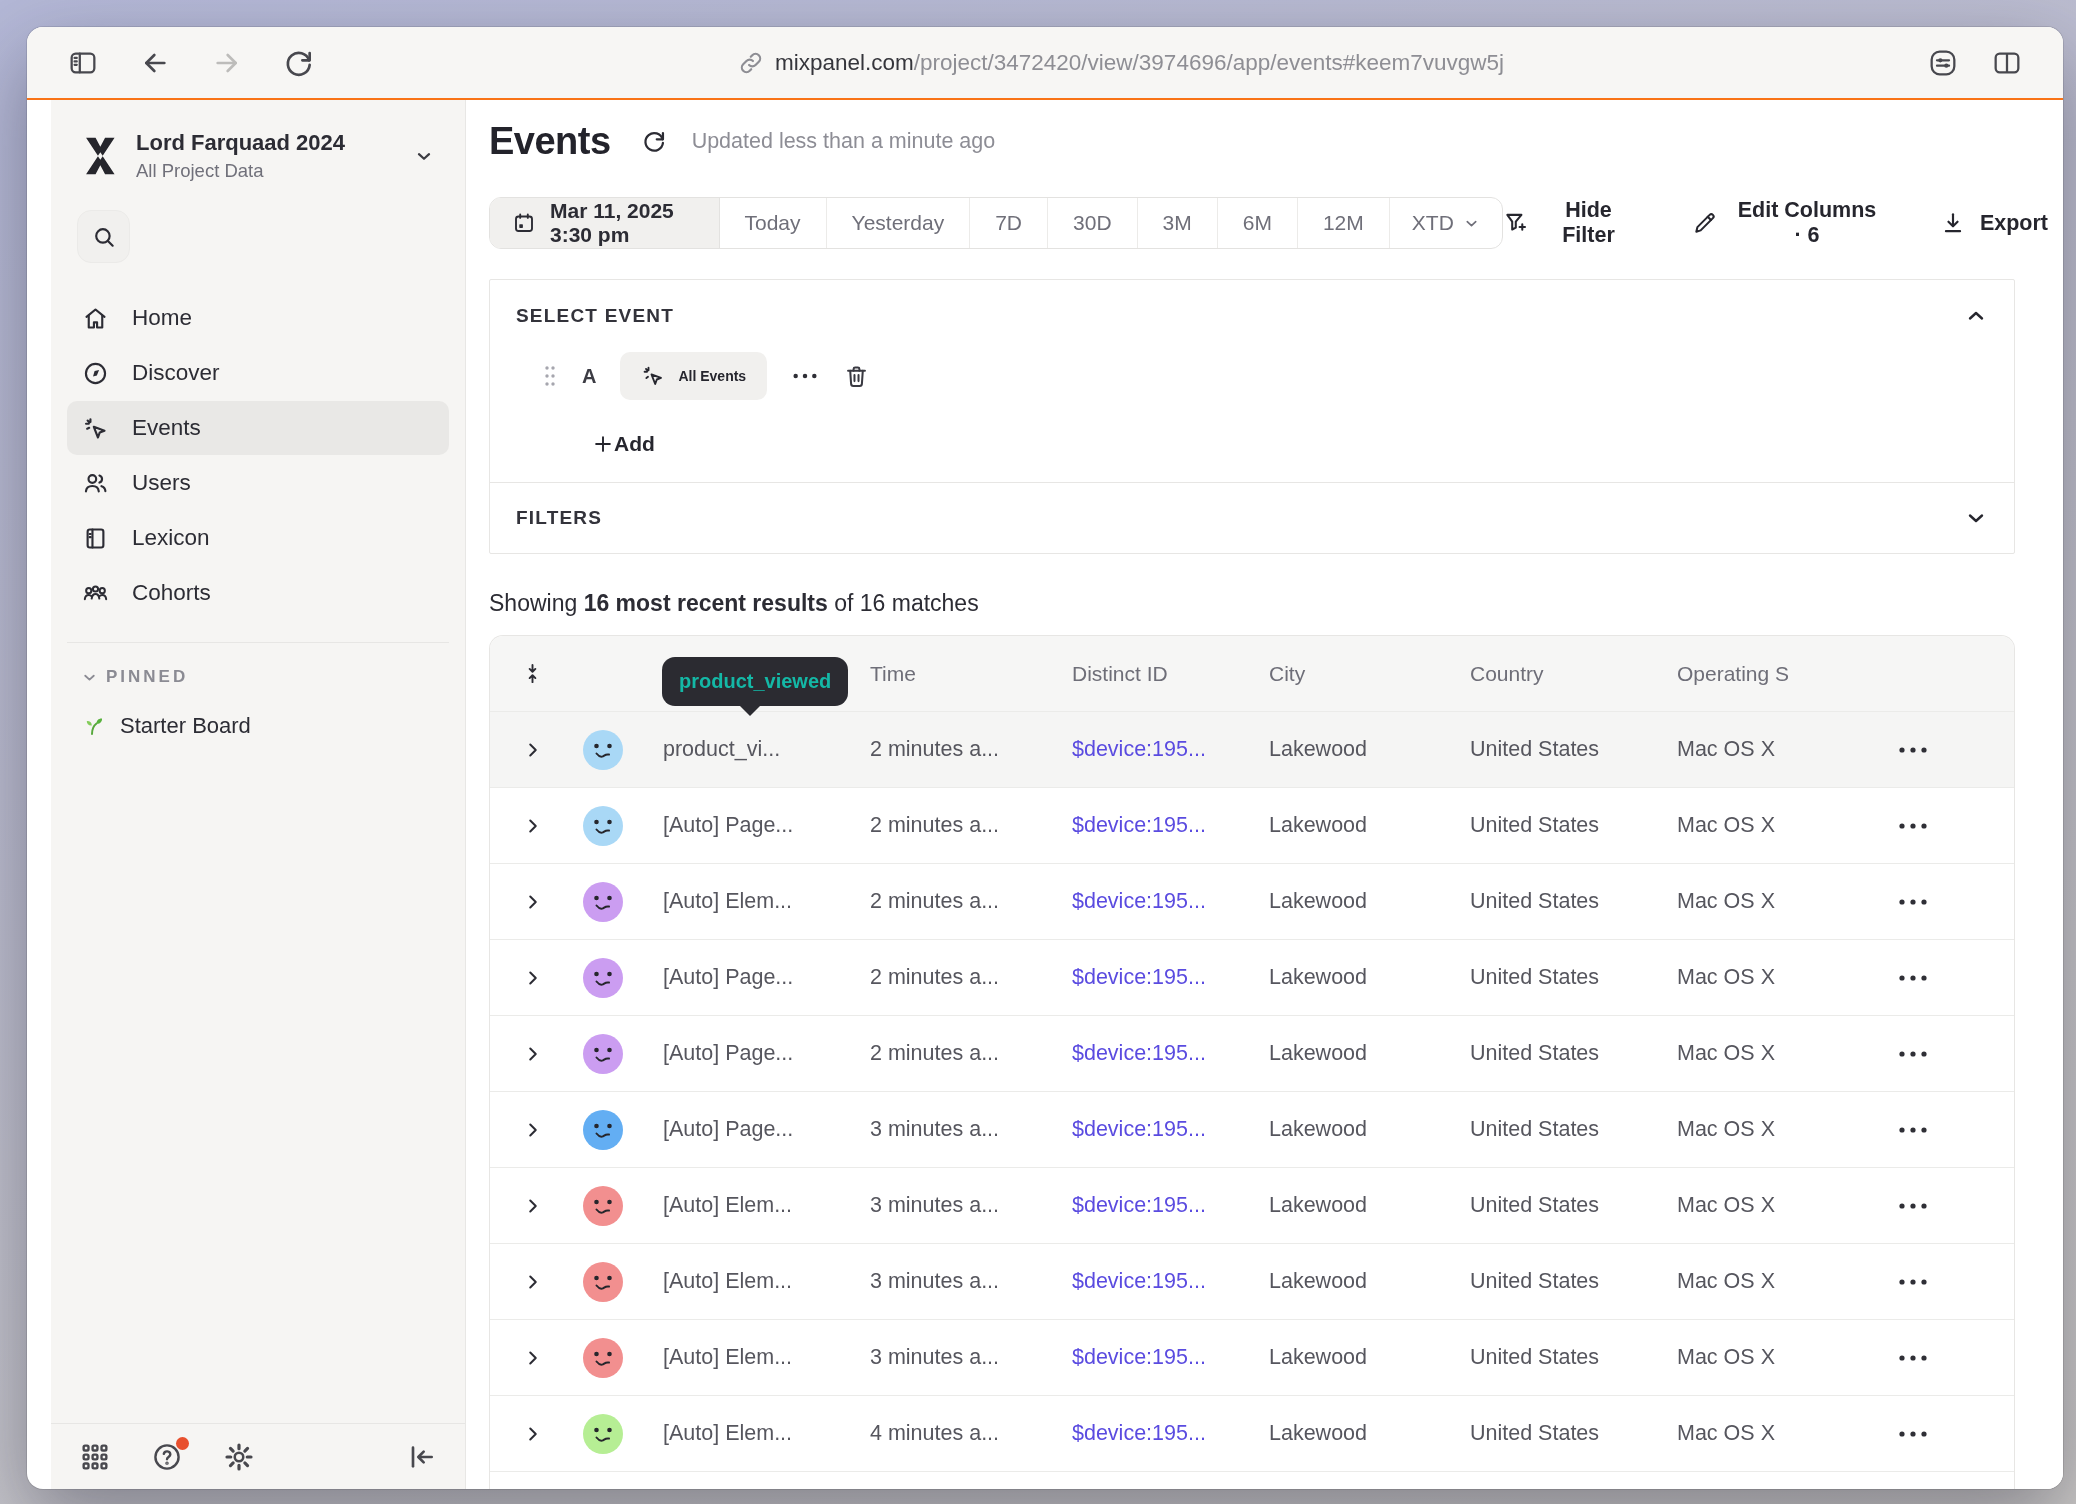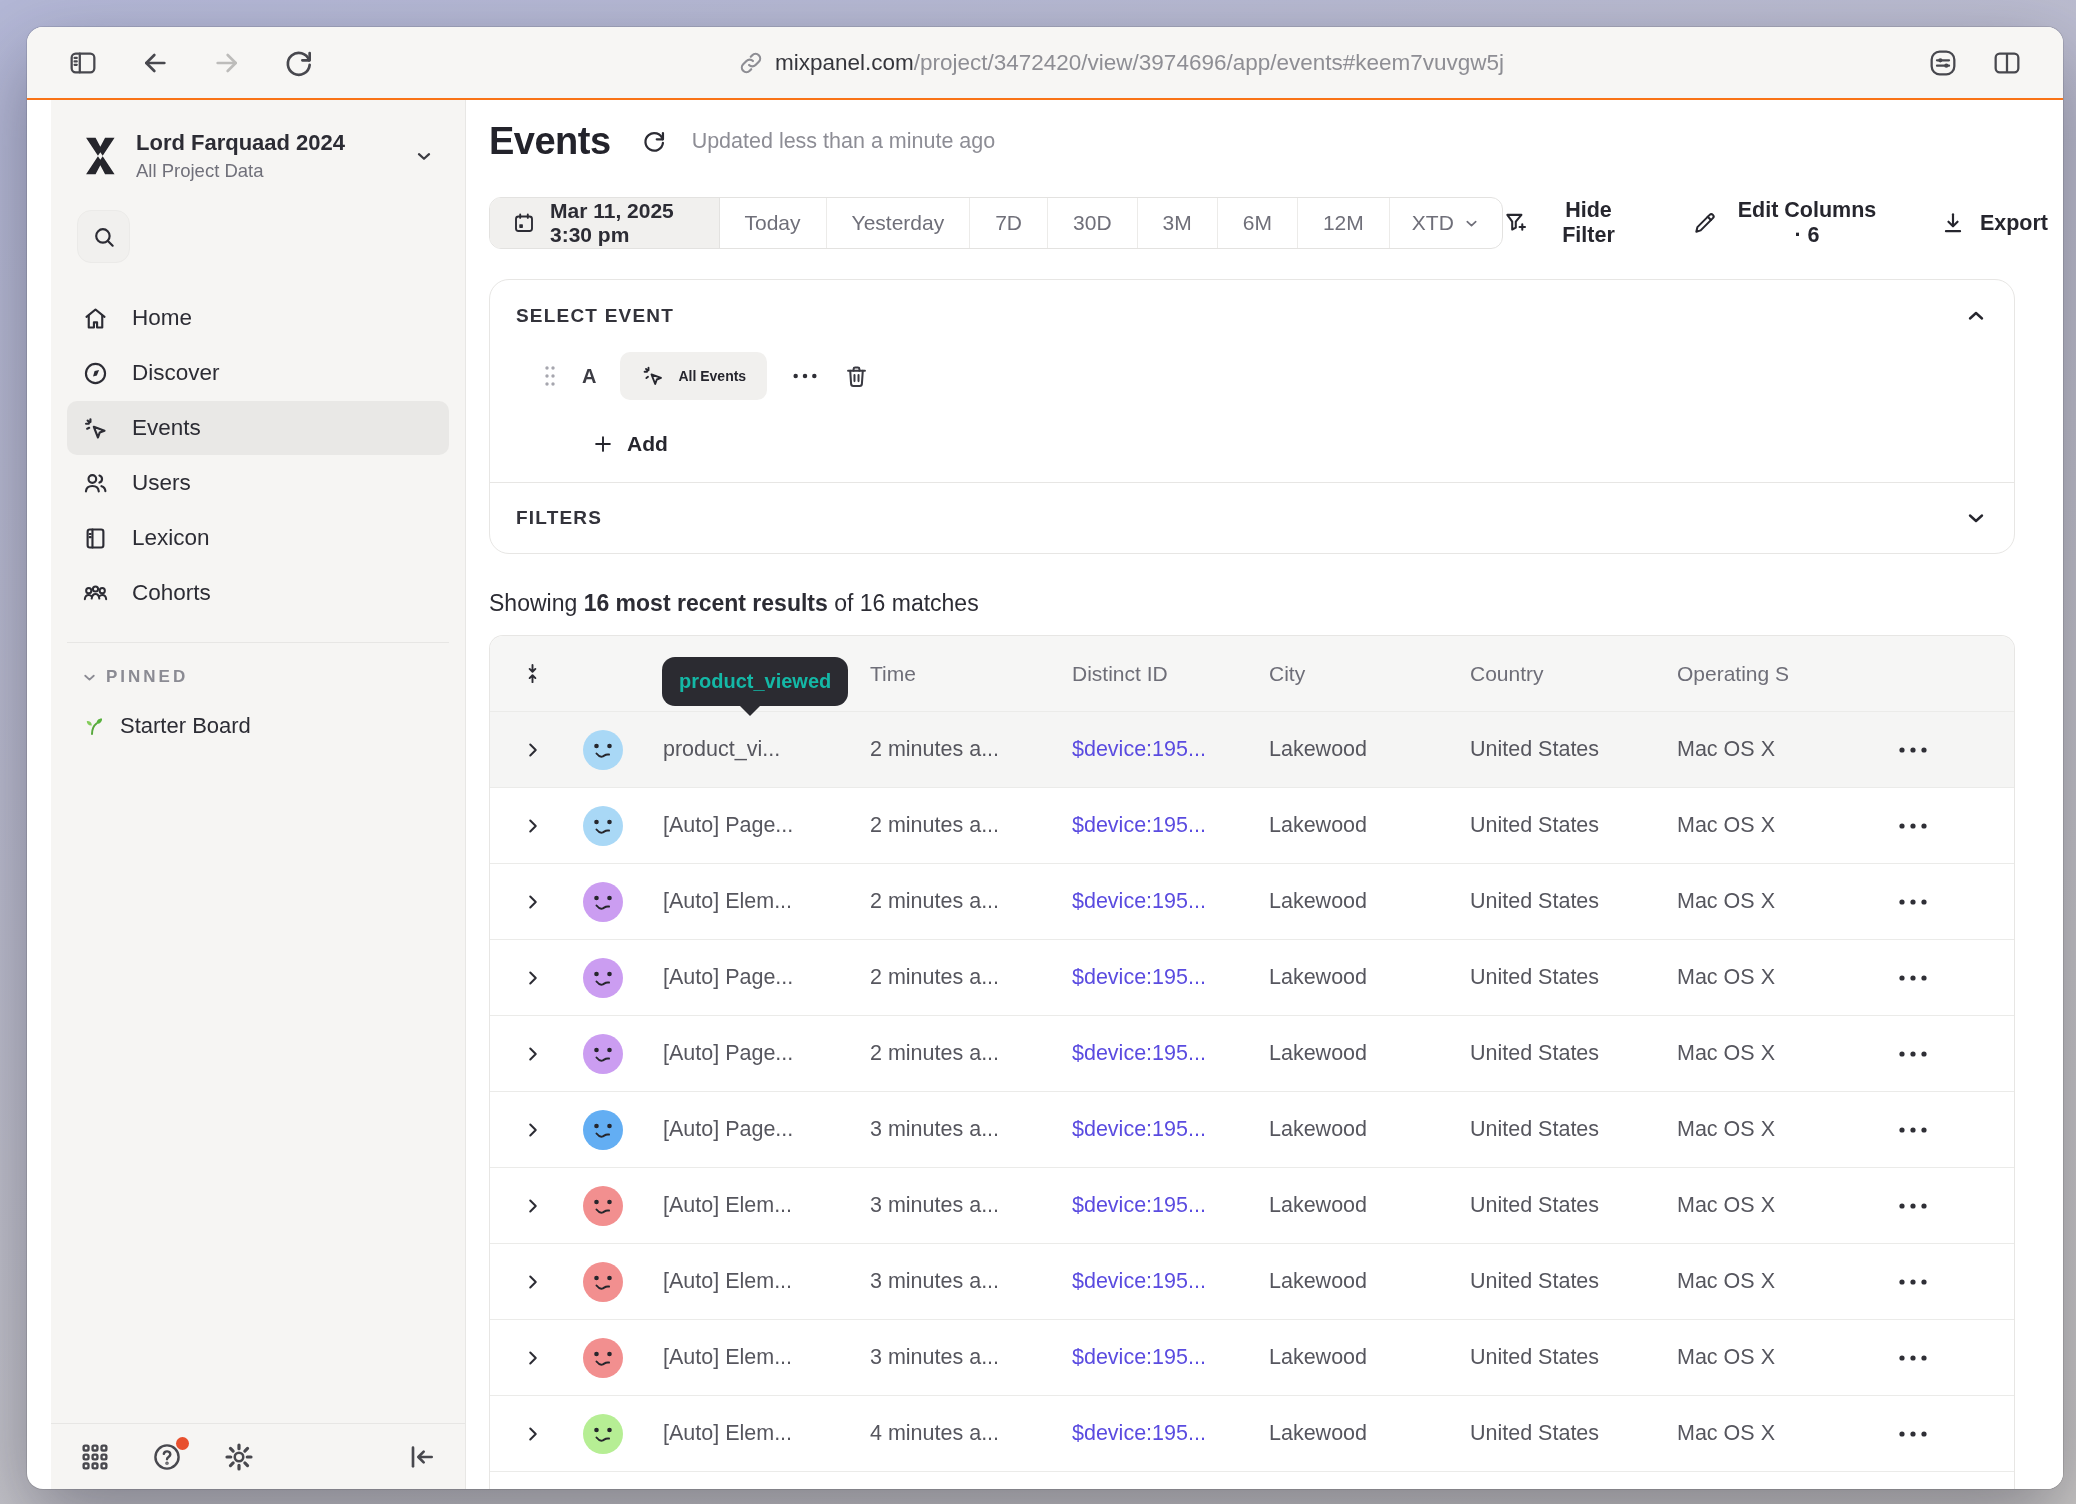--- a/index.html
+++ b/index.html
@@ -89,36 +89,36 @@
     display: flex; align-items: center; gap: 14px; padding: 0 22px; background: #f1f0ee;
     font-size: 21px; font-weight: 700; color: #2c2c34; border-right: 1px solid #e3e2e0;
   }
   .seg-ranges { display: contents; }
   .seg-item { display: flex; align-items: center; padding: 0 25px; font-size: 21px; color: #6f6f79; border-right: 1px solid #ecebe9; }
   .seg-xtd { display: flex; align-items: center; gap: 9px; padding: 0 22px; font-size: 21px; color: #6f6f79; }
   .ctl-right { margin-left: auto; display: flex; align-items: center; gap: 58px; }
   .ctl-btn { display: flex; align-items: center; gap: 14px; background: none; border: none; font-size: 21.5px; font-weight: 600; color: #26262e; font-family: inherit; }
   .ctl-btn svg { color: #26262e; }
   
-  .card { border: 1px solid #e7e6e4; border-radius: 20px; margin-top: 30px; flex: 0 0 auto; }
+  .card { border: 1px solid #e7e6e4; border-radius: 2px; margin-top: 30px; flex: 0 0 auto; }
   .qsec1 { padding: 24px 26px 26px; }
   .qhead { display: flex; justify-content: space-between; align-items: center; }
   .qlabel { font-size: 19px; font-weight: 700; letter-spacing: 1.2px; color: #33333b; }
   .qchev { color: #26262e; background: none; border: none; }
   .qrow { display: flex; align-items: center; gap: 24px; margin: 24px 0 0 26px; }
   .draghandle { color: #a6a6ae; }
   .letter { font-size: 20px; font-weight: 600; color: #3c3c44; }
   .chip {
     display: flex; align-items: center; gap: 13px; background: #f1f0ee; border: none;
     border-radius: 10px; padding: 12px 21px; font-size: 14px; font-weight: 600; color: #26262e; font-family: inherit;
   }
   .icon-sm { width: 24px; height: 24px; }
   .rowdots { background: none; border: none; color: #2f2f36; }
   .trash-btn { background: none; border: none; color: #3a3a42; }
-  .add-row { display: flex; align-items: center; gap: 13px; margin: 32px 0 0 76px; background: none; border: none; font-size: 21px; font-weight: 600; color: #26262e; font-family: inherit; }
+  .add-row { display: flex; align-items: center; margin: 32px 0 0 76px; background: none; border: none; font-size: 21px; font-weight: 600; color: #26262e; font-family: inherit; }
   .qdiv { height: 1px; background: #e7e6e4; }
   .qsec2 { padding: 23px 26px; display: flex; justify-content: space-between; align-items: center; }
   
   .results { margin-top: 36px; font-size: 23px; color: #2c2c34; flex: 0 0 auto; }
   .results b { font-weight: 700; }
   
   .tablecard {
     --cols: 85px 88px 207px 202px 197px 201px 207px 203px 1fr;
     margin-top: 18px; border: 1px solid #e7e6e4; border-bottom: none; border-radius: 14px 14px 0 0;
     flex: 1; min-height: 0; overflow: hidden; display: flex; flex-direction: column;

